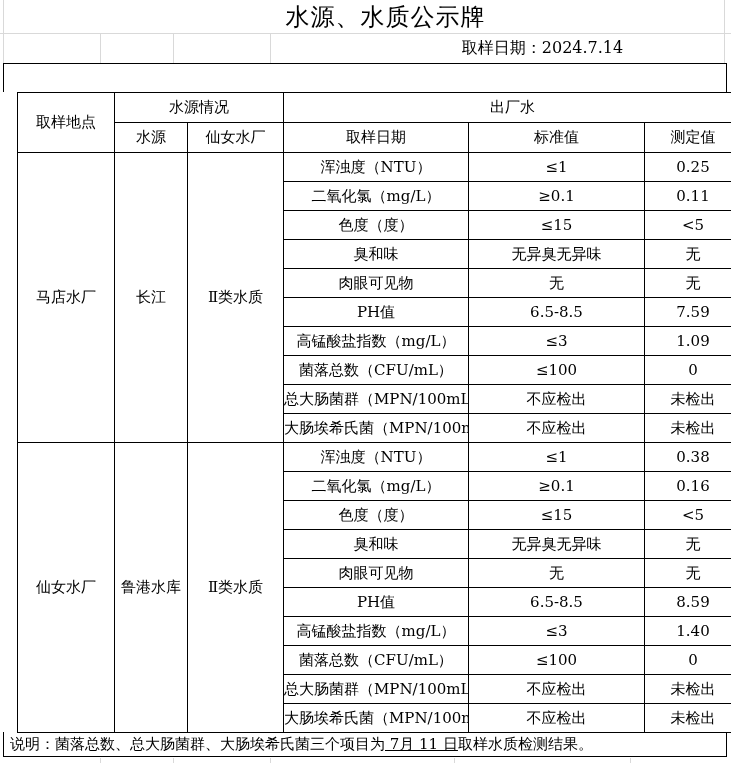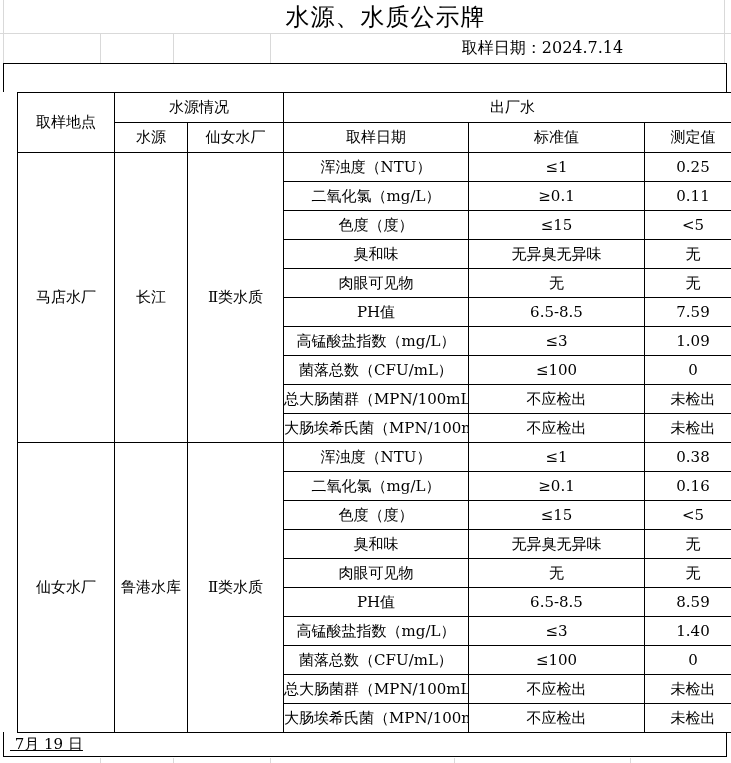--- a/index.html
+++ b/index.html
@@ -198,13 +198,13 @@
         <td>未检出</td>
       </tr>
       <tr>
         <td>大肠埃希氏菌（MPN/100mL）</td>
         <td>不应检出</td>
         <td>未检出</td>
       </tr>
     </tbody>
 </table>
 
-<div class="footer-row"><span class="underline"> 7月 19 日</span></div>
+<div class="footer-row"><span>说明：菌落总数、总大肠菌群、大肠埃希氏菌三个项目为</span><span class="underline"> 7月 11 日</span><span>取样水质检测结果。</span></div>
 
 </body></html>

